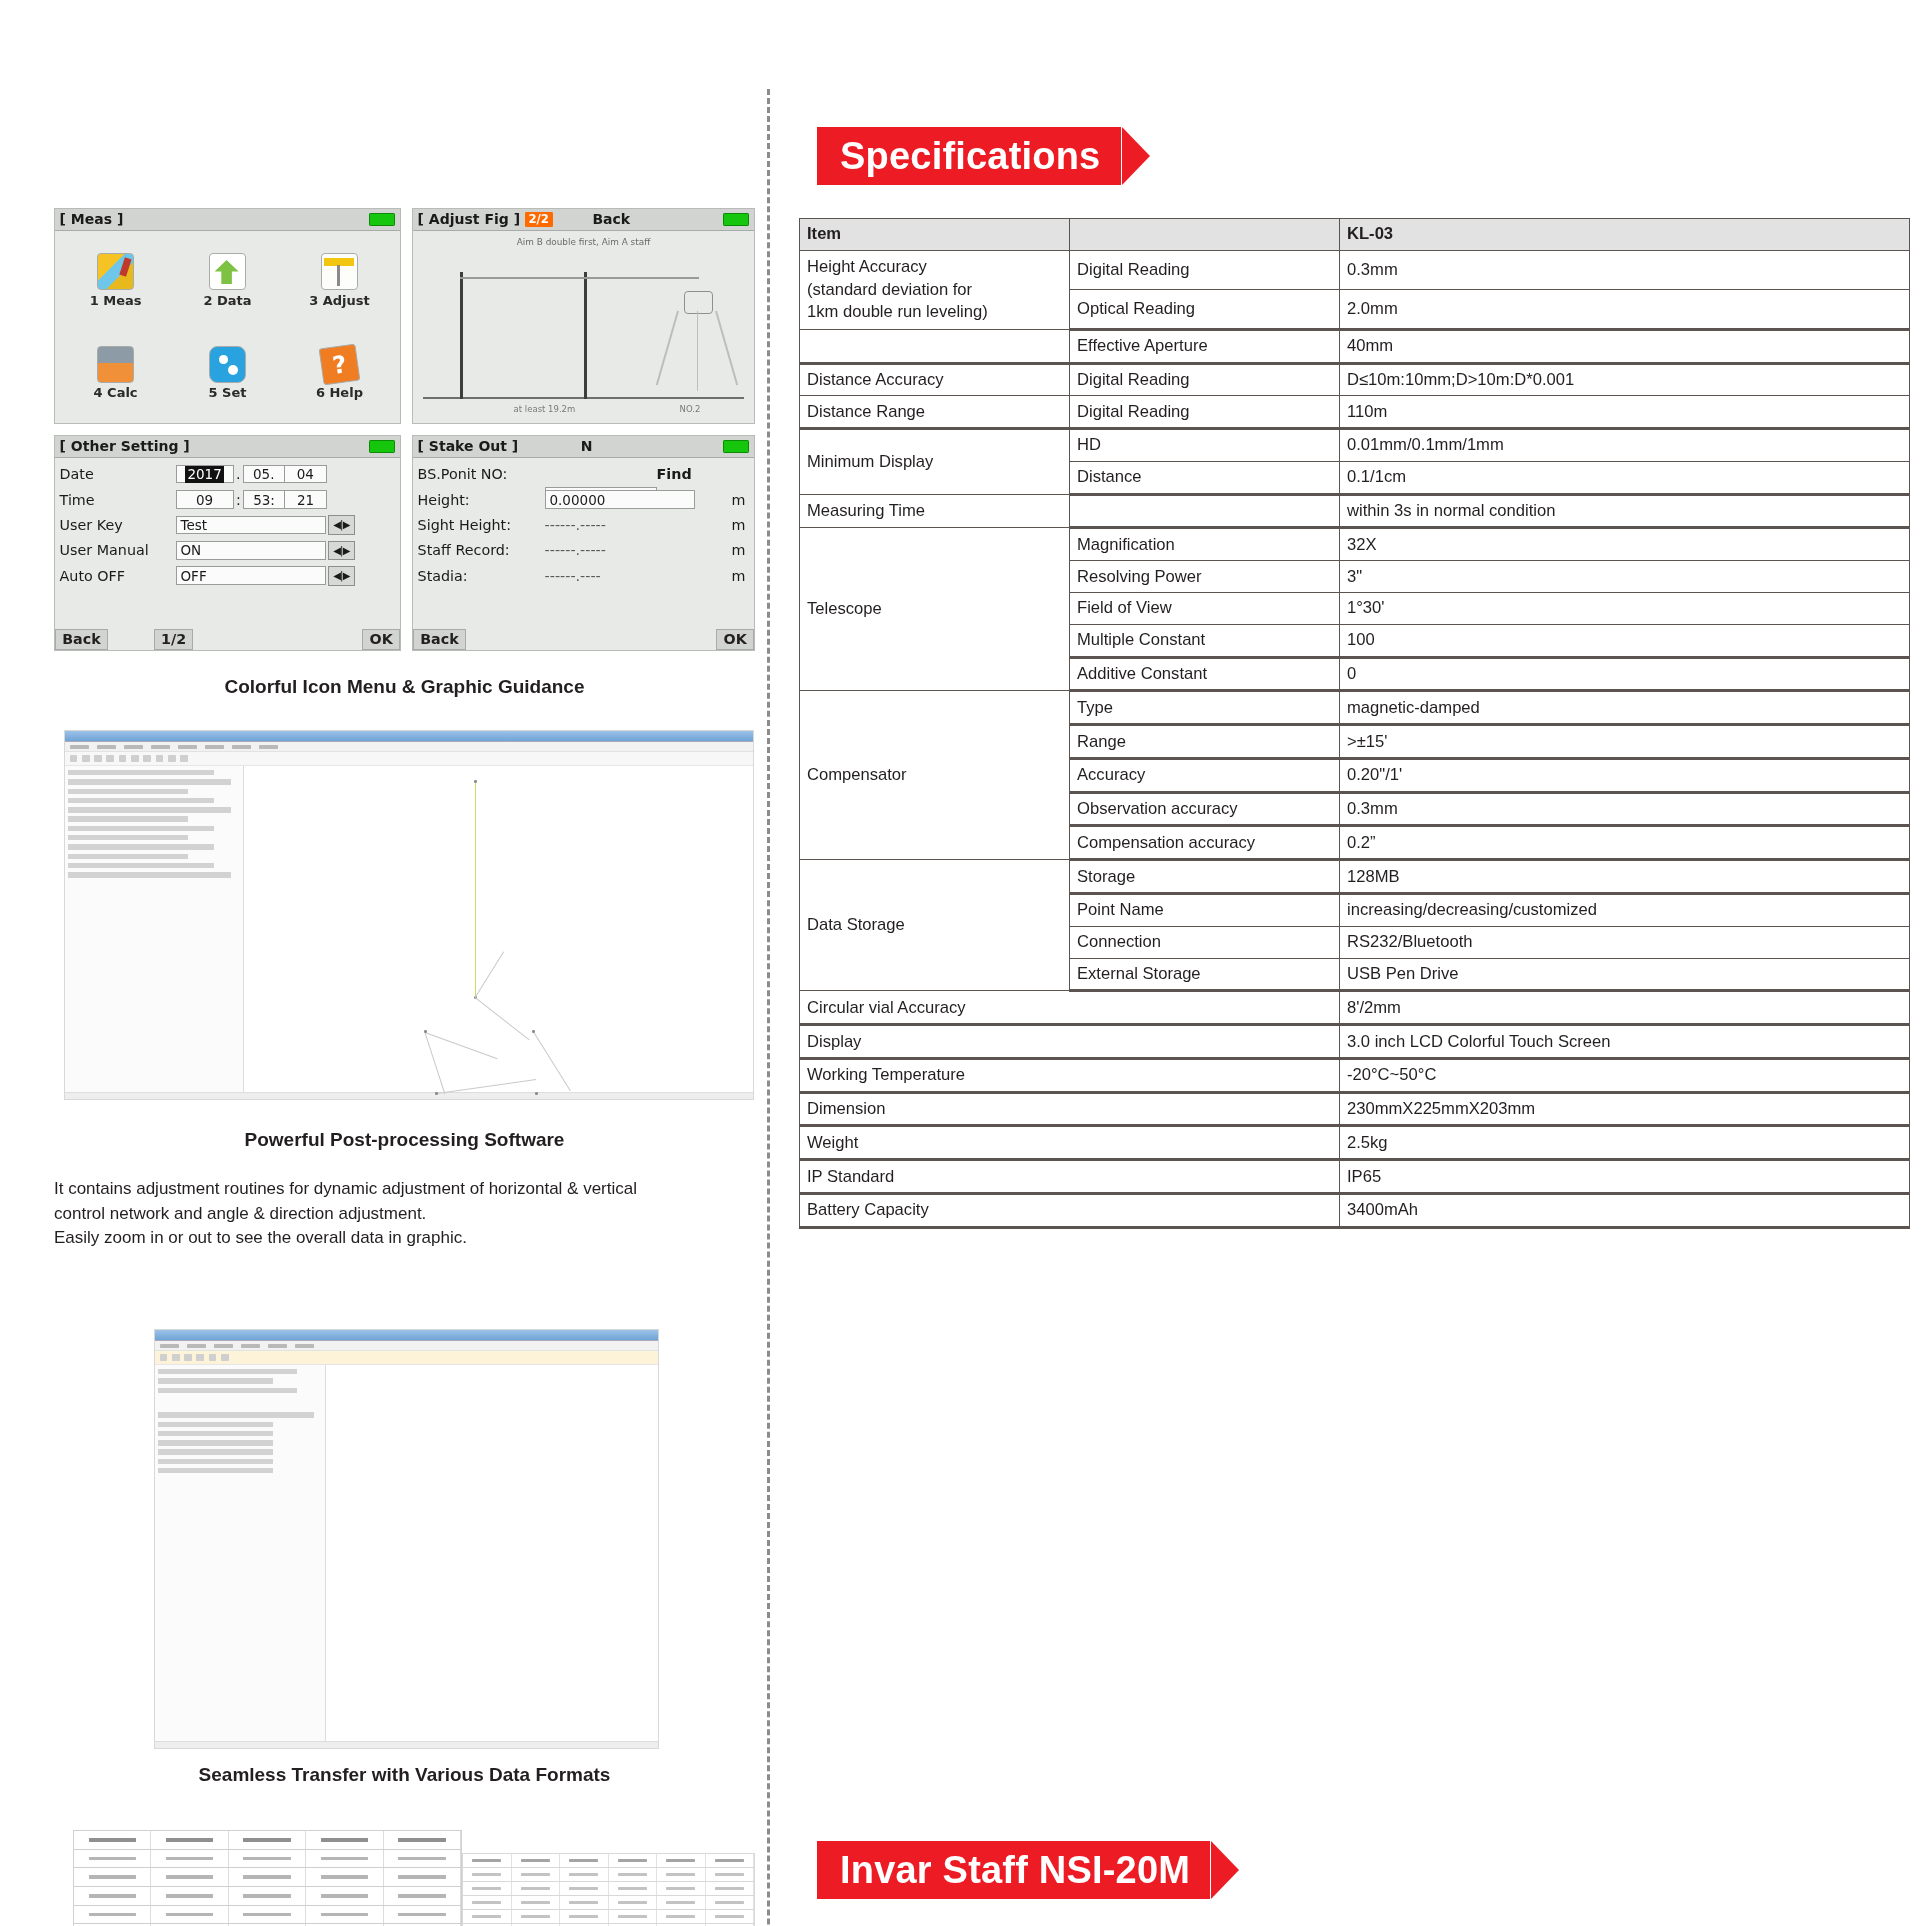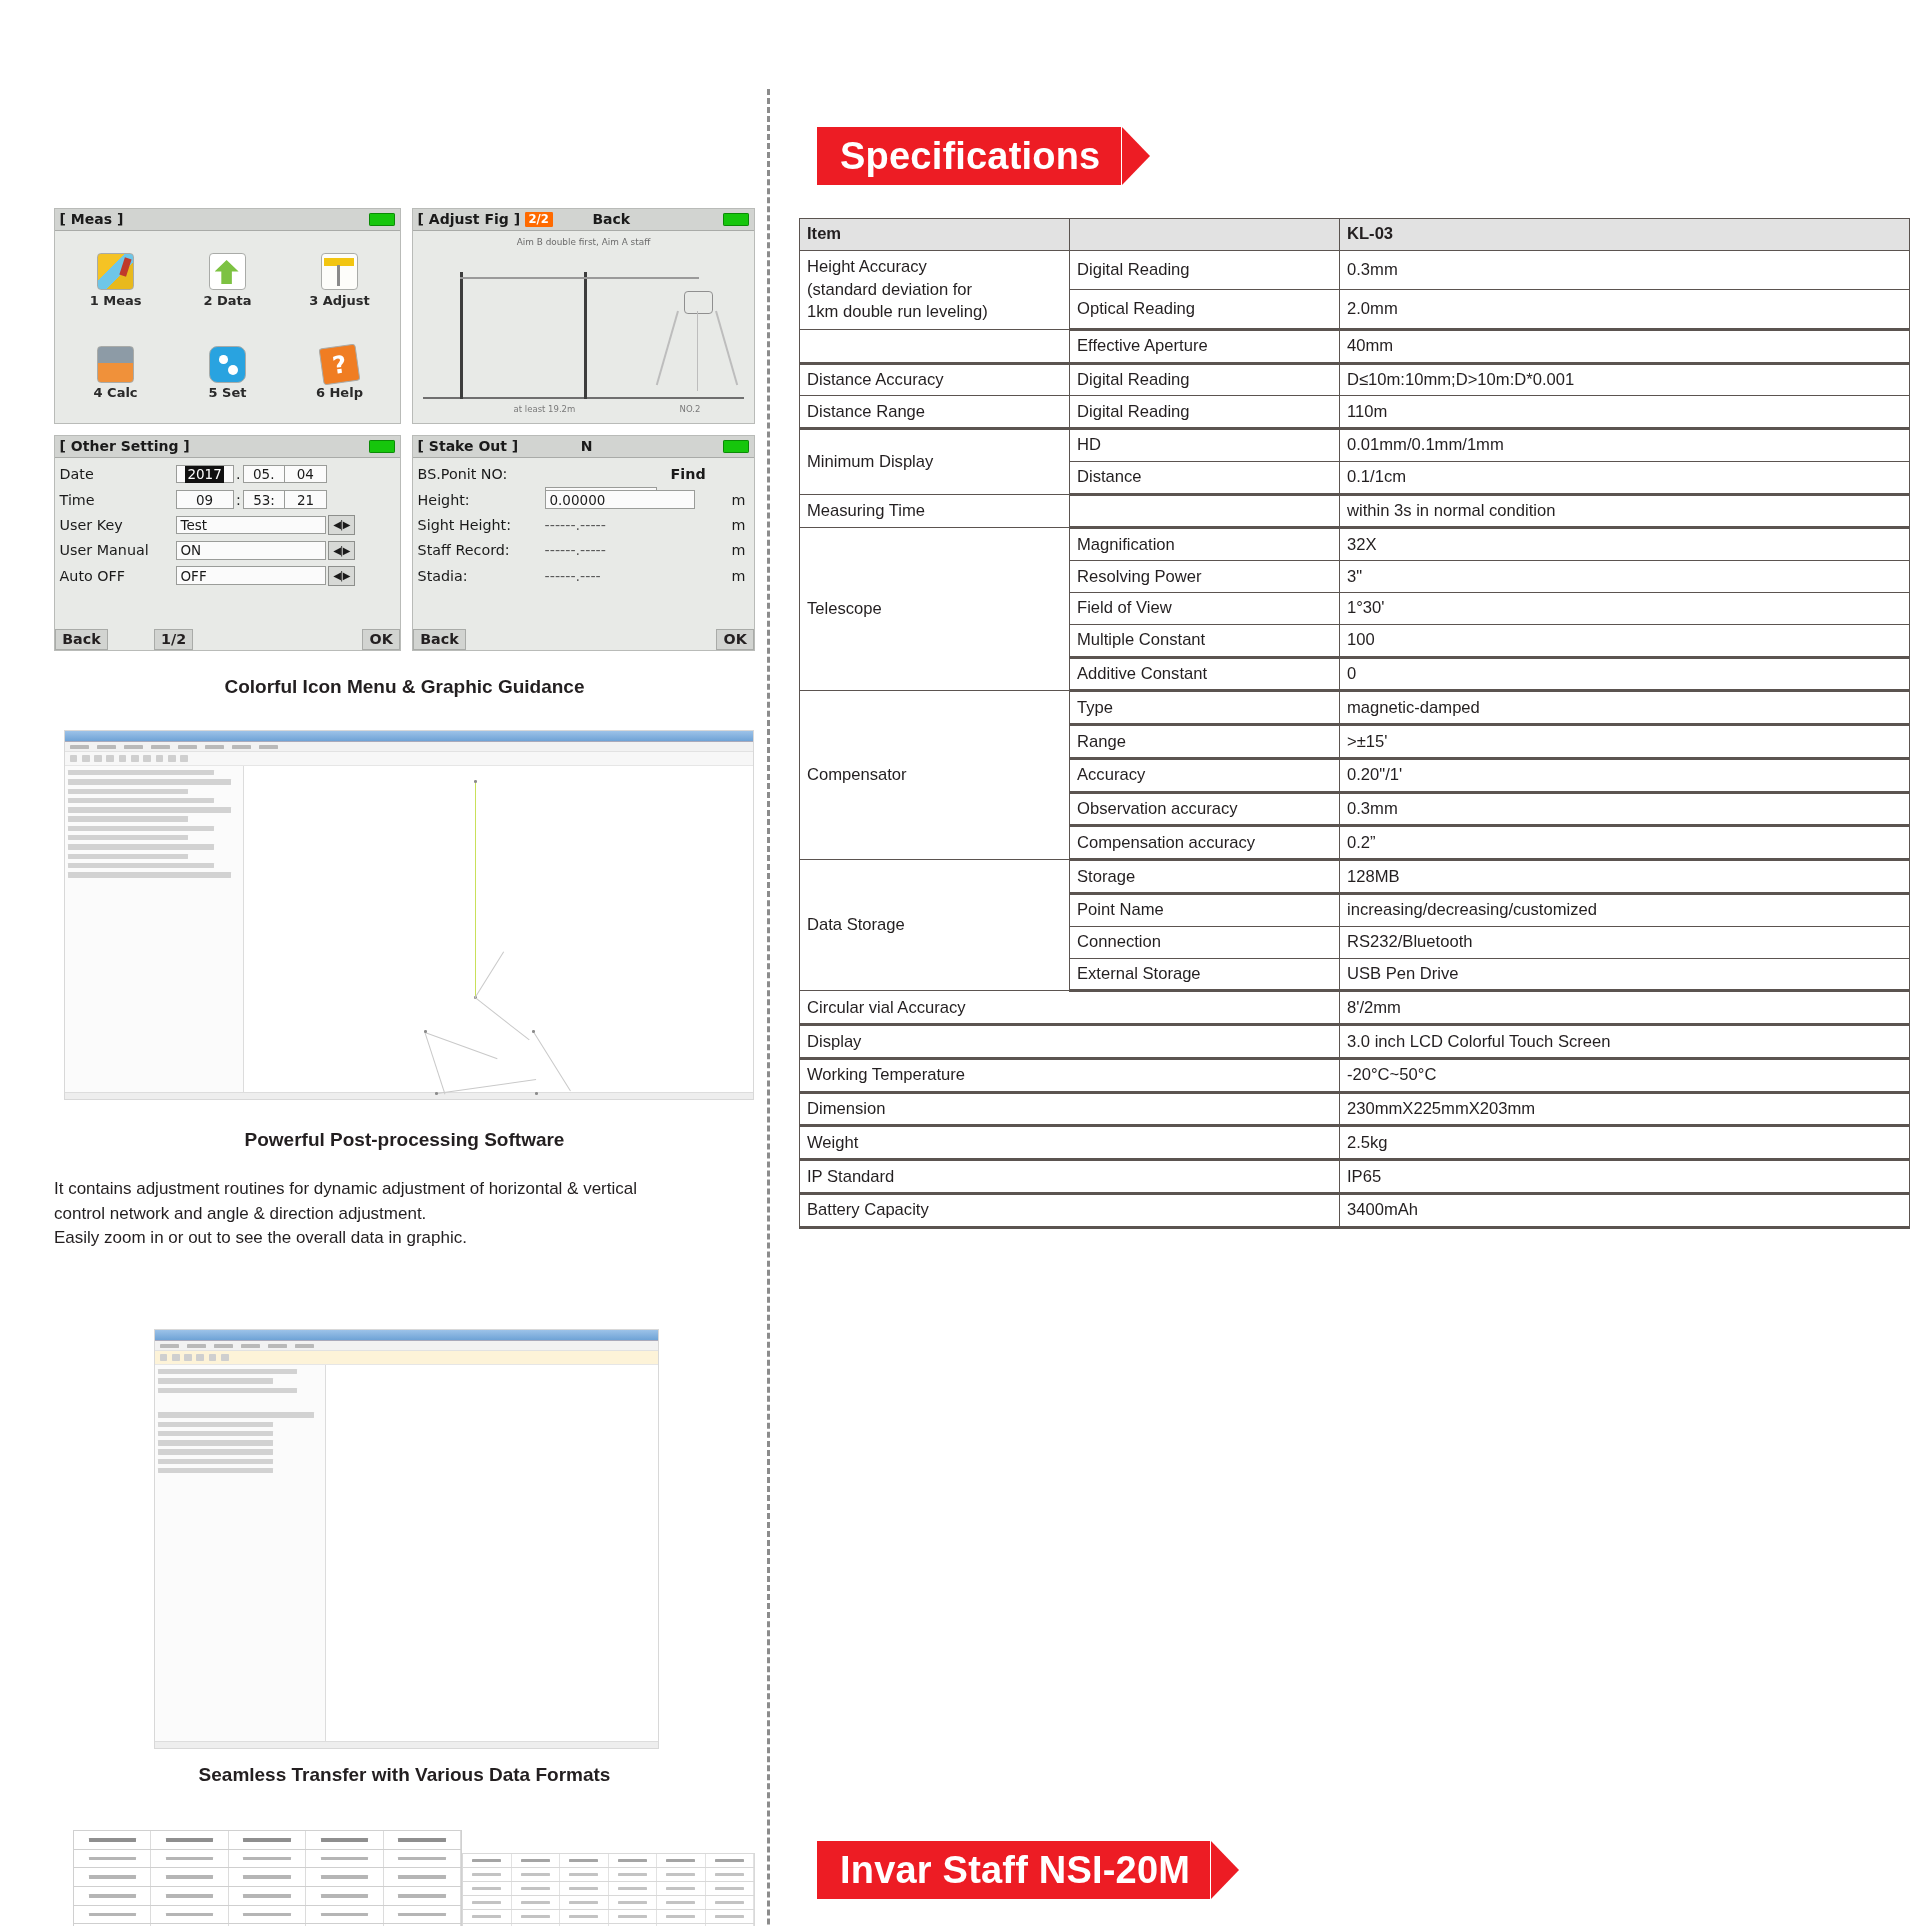--- a/index.html
+++ b/index.html
@@ -266,21 +266,21 @@
   <div class="dev" style="left:412px;top:435px;width:343px;height:216px;">
     <div class="devBar">
       <span>[ Stake Out ]</span>
       <span style="margin-left:58px;">N</span>
       <span class="batt"></span>
     </div>
     <div class="devBody">
       <div class="formRow">
         <span class="lbl" style="width:127px;">BS.Ponit NO:</span>
         <span class="fval" style="width:112px;margin-top:44px;">A1</span>
-        <span style="margin-left:14px;font-weight:bold;">Find</span>
+        <span style="margin-left:0;font-weight:bold;">Find</span>
       </div>
       <div class="formRow">
         <span class="lbl" style="width:127px;">Height:</span>
         <span class="fval" style="width:150px;">0.00000</span>
         <span style="margin-left:auto;padding-right:3.9px;">m</span>
       </div>
       <div class="formRow">
         <span class="lbl" style="width:127px;">Sight Height:</span>
         <span style="width:150px;color:#5a5a5a;">------.-----</span>
         <span style="margin-left:auto;padding-right:3.9px;">m</span>

